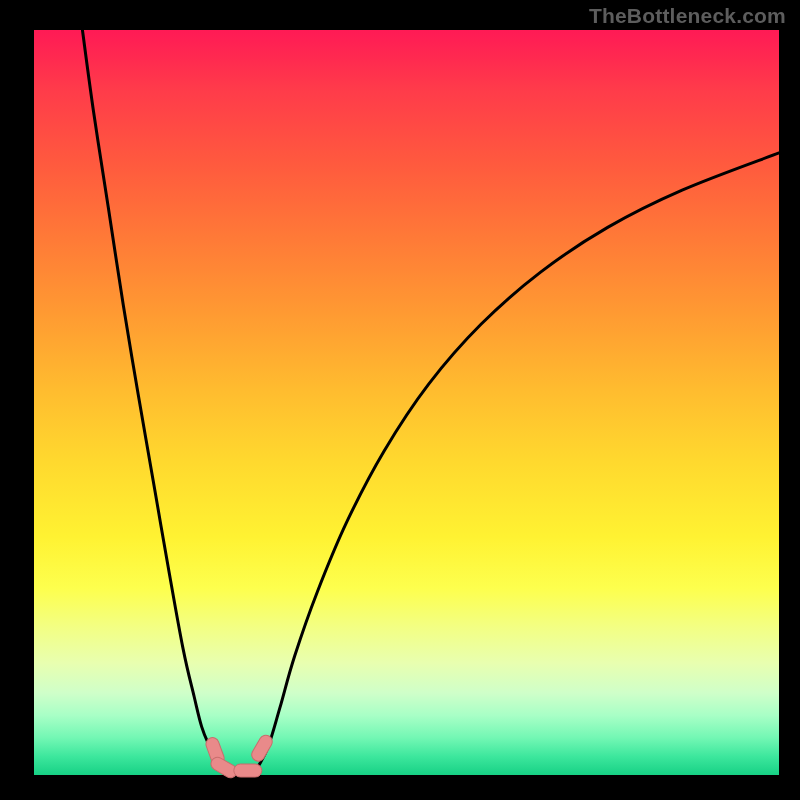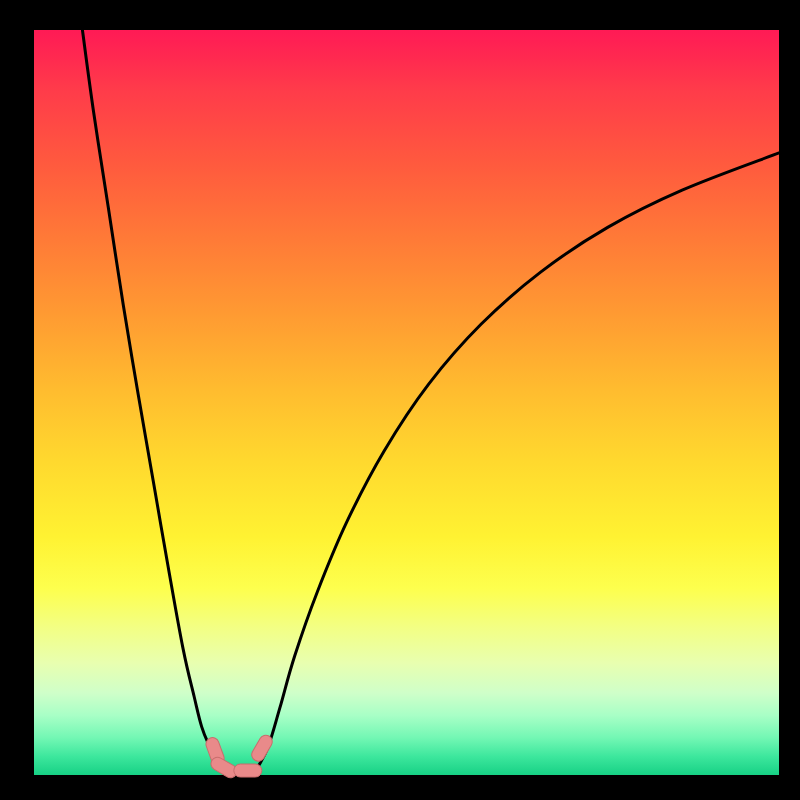--- a/index.html
+++ b/index.html
@@ -50,20 +50,21 @@
     position: absolute;
     left: 0;
     top: 0;
   }
 </style>
 </head>
 <body>
 <div class="stage">
 
   <div class="plot-area" style="left: 34px; top: 30px; width: 745px; height: 745px;"></div>
+  <div class="watermark">TheBottleneck.com</div>
   <svg class="curves" width="800" height="800" viewBox="0 0 800 800">
       <path d="M 82.43 30.00 C 84.44 44.75, 88.91 79.77, 93.60 111.95 C 98.29 144.13, 103.14 173.93, 108.50 208.80 C 113.86 243.67, 118.04 272.13, 123.40 305.65 C 128.76 339.17, 132.94 363.54, 138.30 395.05 C 143.66 426.56, 147.84 449.88, 153.20 480.72 C 158.56 511.57, 162.74 536.23, 168.10 566.40 C 173.46 596.57, 178.31 624.88, 183.00 648.35 C 187.69 671.82, 190.82 682.69, 194.18 696.77 C 197.53 710.86, 198.94 717.86, 201.63 726.58 C 204.31 735.29, 206.39 739.43, 209.07 745.20 C 211.76 750.97, 214.11 754.59, 216.53 758.61 C 218.94 762.63, 220.47 765.27, 222.49 767.55 C 224.50 769.83, 226.76 770.60, 227.70 771.27" fill="none" stroke="#000000" stroke-width="3" stroke-linecap="round"></path>
       <path d="M 253.77 771.27 C 254.85 769.93, 257.05 768.52, 259.74 763.83 C 262.42 759.13, 265.05 755.26, 268.68 745.20 C 272.30 735.14, 275.16 724.04, 279.85 707.95 C 284.54 691.86, 288.05 676.59, 294.75 655.80 C 301.45 635.01, 307.71 616.61, 317.10 592.48 C 326.49 568.34, 334.83 547.18, 346.90 521.70 C 358.97 496.22, 369.40 475.73, 384.15 450.93 C 398.90 426.12, 411.42 406.67, 428.85 383.88 C 446.28 361.08, 460.88 344.39, 481.00 324.28 C 501.12 304.16, 517.80 289.56, 540.60 272.12 C 563.40 254.69, 582.17 242.18, 607.65 227.42 C 633.13 212.67, 651.31 203.58, 682.15 190.17 C 712.99 176.76, 761.57 159.63, 779.00 152.93" fill="none" stroke="#000000" stroke-width="3" stroke-linecap="round"></path>
       <path d="M 227.70 771.27 C 229.04 771.68, 232.47 773.04, 235.15 773.51 C 237.83 773.98, 239.92 773.88, 242.60 773.88 C 245.28 773.88, 248.04 773.98, 250.05 773.51 C 252.06 773.04, 253.10 771.68, 253.77 771.27" fill="none" stroke="#000000" stroke-width="3" stroke-linecap="round"></path>
       <g transform="translate(215.035,751.16) rotate(-20)">
         <rect x="-6.5" y="-14" width="13" height="28" rx="6.5" fill="#e98a8a" stroke="#c96d6d" stroke-width="1"></rect>
       </g>
       <g transform="translate(223.975,767.55) rotate(-60)">
         <rect x="-6.5" y="-14" width="13" height="28" rx="6.5" fill="#e98a8a" stroke="#c96d6d" stroke-width="1"></rect>
       </g>

